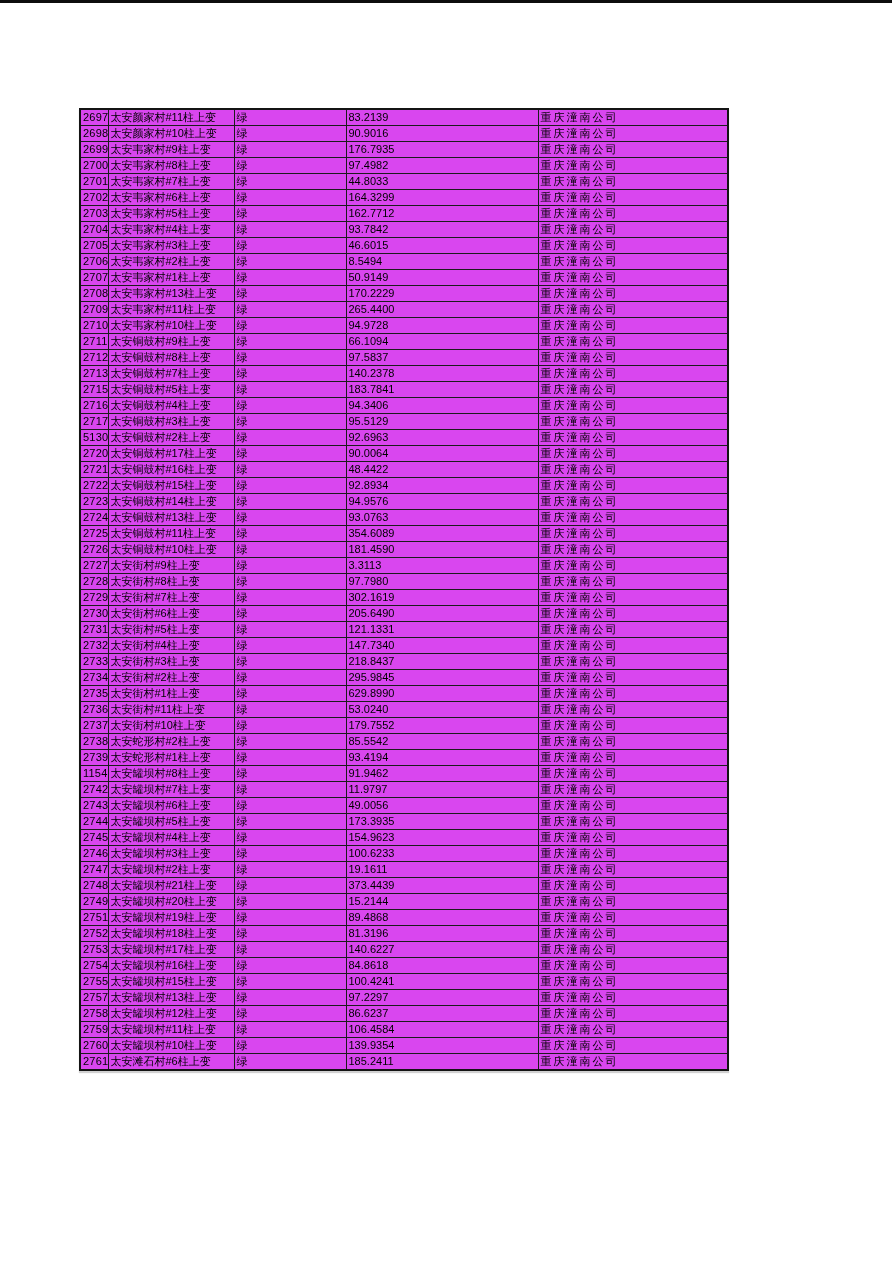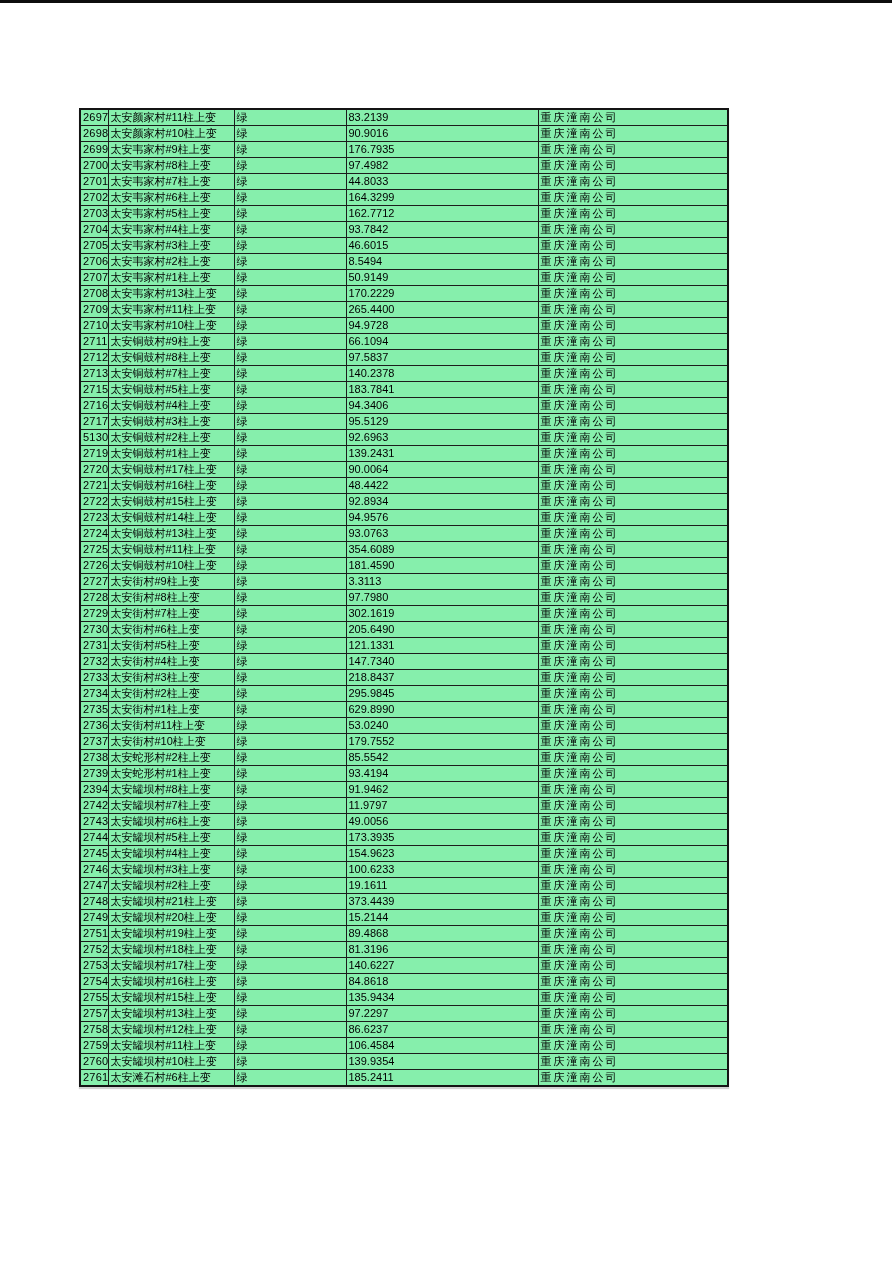--- a/index.html
+++ b/index.html
@@ -25,21 +25,21 @@
   }
   table.sheet {
     position: absolute;
     left: 79px;
     top: 108px;
     width: 648px;
     border-collapse: collapse;
     table-layout: fixed;
     border: 2px solid #141414;
     box-shadow: 0 2px 1px rgba(0,0,0,0.18);
-    background: #86efac;
+    background: #d946ef;
   }
   table.sheet td {
     border: 1px solid #1c1c1c;
     height: 15px;
     padding: 0 2px;
     overflow: hidden;
     white-space: nowrap;
     vertical-align: middle;
     font-size: 11px;
     line-height: 15px;
@@ -212,27 +212,20 @@
           <td class="col-company">重庆潼南公司</td>
         </tr>
         <tr>
           <td class="col-serial">5130</td>
           <td class="col-name">太安铜鼓村#2柱上变</td>
           <td class="col-status">绿</td>
           <td class="col-value">92.6963</td>
           <td class="col-company">重庆潼南公司</td>
         </tr>
         <tr>
-          <td class="col-serial">2719</td>
-          <td class="col-name">太安铜鼓村#1柱上变</td>
-          <td class="col-status">绿</td>
-          <td class="col-value">139.2431</td>
-          <td class="col-company">重庆潼南公司</td>
-        </tr>
-        <tr>
           <td class="col-serial">2720</td>
           <td class="col-name">太安铜鼓村#17柱上变</td>
           <td class="col-status">绿</td>
           <td class="col-value">90.0064</td>
           <td class="col-company">重庆潼南公司</td>
         </tr>
         <tr>
           <td class="col-serial">2721</td>
           <td class="col-name">太安铜鼓村#16柱上变</td>
           <td class="col-status">绿</td>
@@ -359,21 +352,21 @@
           <td class="col-company">重庆潼南公司</td>
         </tr>
         <tr>
           <td class="col-serial">2739</td>
           <td class="col-name">太安蛇形村#1柱上变</td>
           <td class="col-status">绿</td>
           <td class="col-value">93.4194</td>
           <td class="col-company">重庆潼南公司</td>
         </tr>
         <tr>
-          <td class="col-serial">2394</td>
+          <td class="col-serial">1154</td>
           <td class="col-name">太安罐坝村#8柱上变</td>
           <td class="col-status">绿</td>
           <td class="col-value">91.9462</td>
           <td class="col-company">重庆潼南公司</td>
         </tr>
         <tr>
           <td class="col-serial">2742</td>
           <td class="col-name">太安罐坝村#7柱上变</td>
           <td class="col-status">绿</td>
           <td class="col-value">11.9797</td>
@@ -453,21 +446,21 @@
           <td class="col-serial">2754</td>
           <td class="col-name">太安罐坝村#16柱上变</td>
           <td class="col-status">绿</td>
           <td class="col-value">84.8618</td>
           <td class="col-company">重庆潼南公司</td>
         </tr>
         <tr>
           <td class="col-serial">2755</td>
           <td class="col-name">太安罐坝村#15柱上变</td>
           <td class="col-status">绿</td>
-          <td class="col-value">135.9434</td>
+          <td class="col-value">100.4241</td>
           <td class="col-company">重庆潼南公司</td>
         </tr>
         <tr>
           <td class="col-serial">2757</td>
           <td class="col-name">太安罐坝村#13柱上变</td>
           <td class="col-status">绿</td>
           <td class="col-value">97.2297</td>
           <td class="col-company">重庆潼南公司</td>
         </tr>
         <tr>

